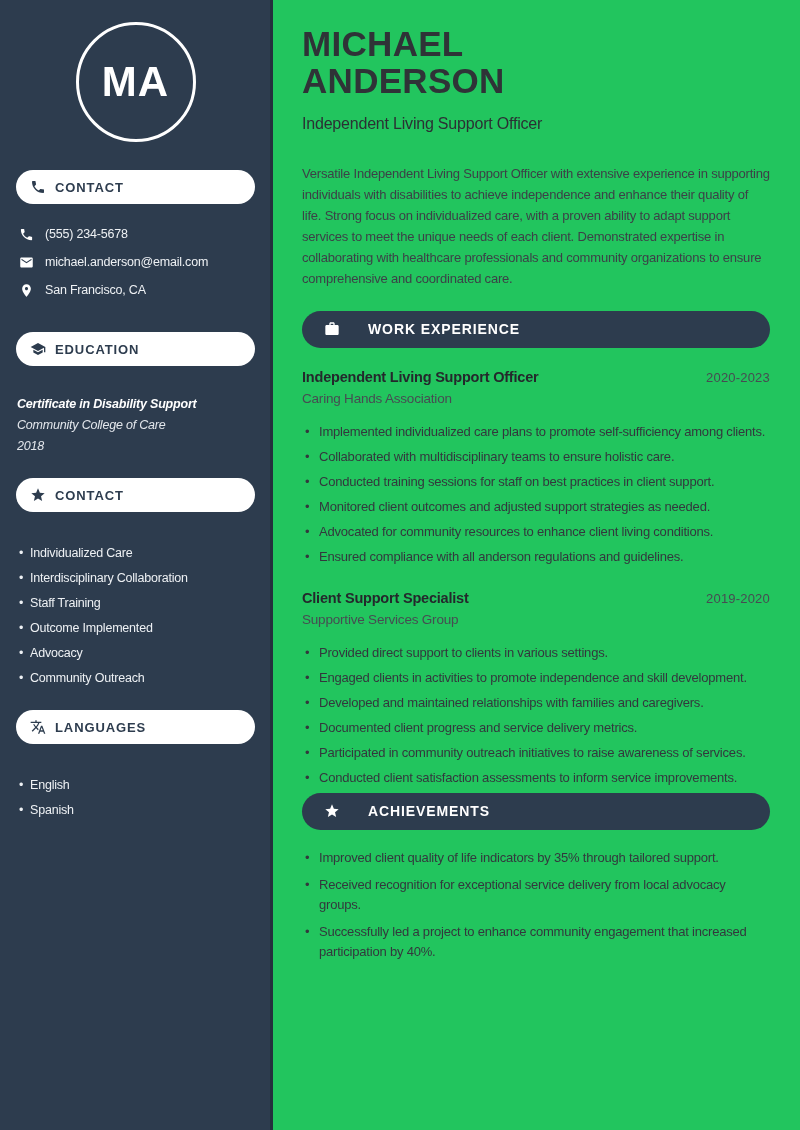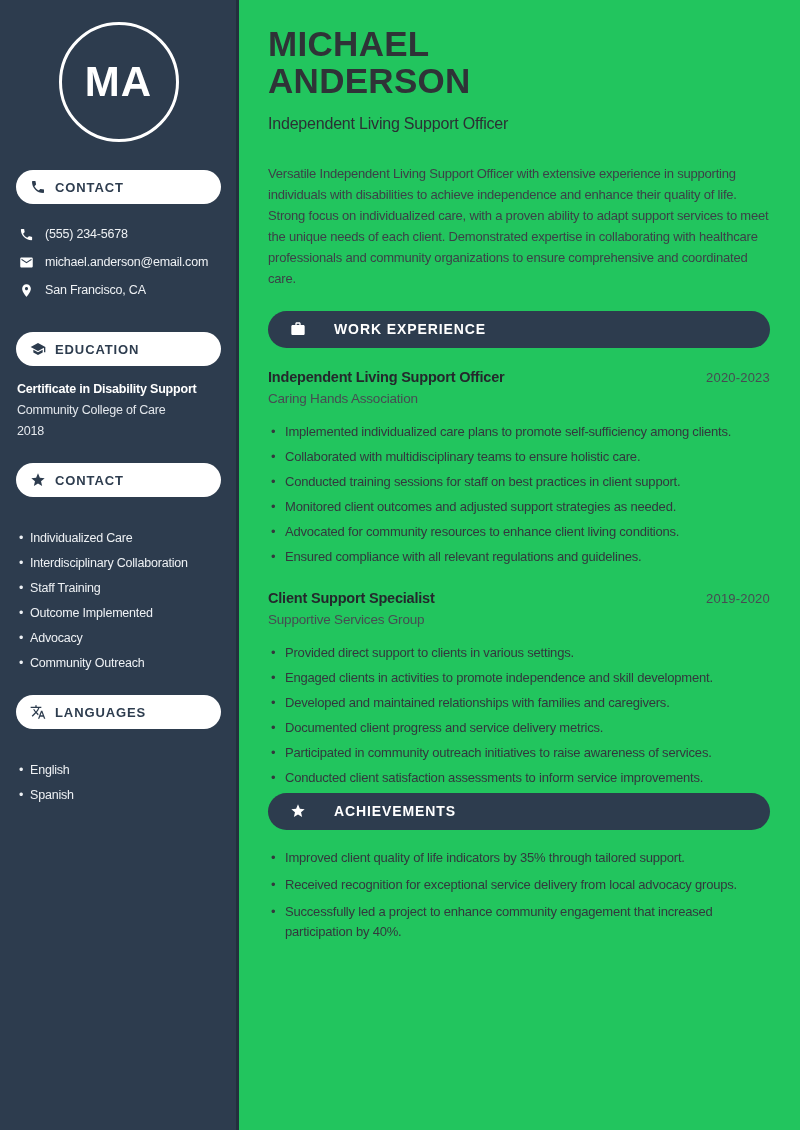--- a/index.html
+++ b/index.html
@@ -6,21 +6,21 @@
   html,body { width:800px; }
   body {
     font-family:"Liberation Sans", sans-serif;
     background:#f8f8f8;
     -webkit-font-smoothing:antialiased;
   }
   .page { display:flex; width:800px; height:1130px; overflow:hidden; }
 
   
   .sidebar {
-    width:239px; flex-shrink:0;
+    width:273px; flex-shrink:0;
     background:#2d3c4e;
     border-right:3px solid #232f3d;
     padding:22px 15px 20px 16px;
   }
   .avatar {
     width:120px; height:120px; border:3px solid #ffffff; border-radius:50%;
     margin:0 auto; display:flex; align-items:center; justify-content:center;
   }
   .avatar span { color:#ffffff; font-size:42px; font-weight:600; letter-spacing:1px; }
 
@@ -31,21 +31,21 @@
   }
   .side-pill svg { width:16px; height:16px; flex-shrink:0; }
 
   .contact-list { list-style:none; margin-top:16px;text-align:center; }
   .contact-list li {
     display:flex; align-items:center; gap:11px; height:28px;
     color:#eef1f4; font-size:12.5px; letter-spacing:-0.2px;
   }
   .contact-list svg { width:15px; height:15px; flex-shrink:0; margin-left:3px; fill:#ffffff; }
 
-  .edu-block { margin-top:13px; padding-left:1px; }
+  .edu-block { margin-top:28px; padding-left:1px;font-style:italic; }
   .edu-degree { color:#ffffff; font-weight:bold; font-size:12.5px; letter-spacing:-0.2px; white-space:nowrap; line-height:21px; }
   .edu-school, .edu-year { color:#e3e7ec; font-size:12.5px; letter-spacing:-0.2px; line-height:21px; }
 
   .side-list { list-style:none; margin-top:28px; }
   .side-list li {
     position:relative; height:25px; display:flex; align-items:center;
     padding-left:14px; color:#eef1f4; font-size:12.5px; letter-spacing:-0.2px;
   }
   .side-list li::before { content:"•"; position:absolute; left:3px; color:#eef1f4; }
 
@@ -180,21 +180,21 @@
         <span class="job-title">Independent Living Support Officer</span>
         <span class="job-dates">2020-2023</span>
       </div>
       <div class="job-company">Caring Hands Association</div>
       <ul class="bullets">
         <li>Implemented individualized care plans to promote self-sufficiency among clients.</li>
         <li>Collaborated with multidisciplinary teams to ensure holistic care.</li>
         <li>Conducted training sessions for staff on best practices in client support.</li>
         <li>Monitored client outcomes and adjusted support strategies as needed.</li>
         <li>Advocated for community resources to enhance client living conditions.</li>
-        <li>Ensured compliance with all relevant regulations and guidelines.</li>
+        <li>Ensured compliance with all anderson regulations and guidelines.</li>
       </ul>
     </section>
 
     <section class="job" style="margin-top:24px">
       <div class="job-head">
         <span class="job-title">Client Support Specialist</span>
         <span class="job-dates">2019-2020</span>
       </div>
       <div class="job-company">Supportive Services Group</div>
       <ul class="bullets">

